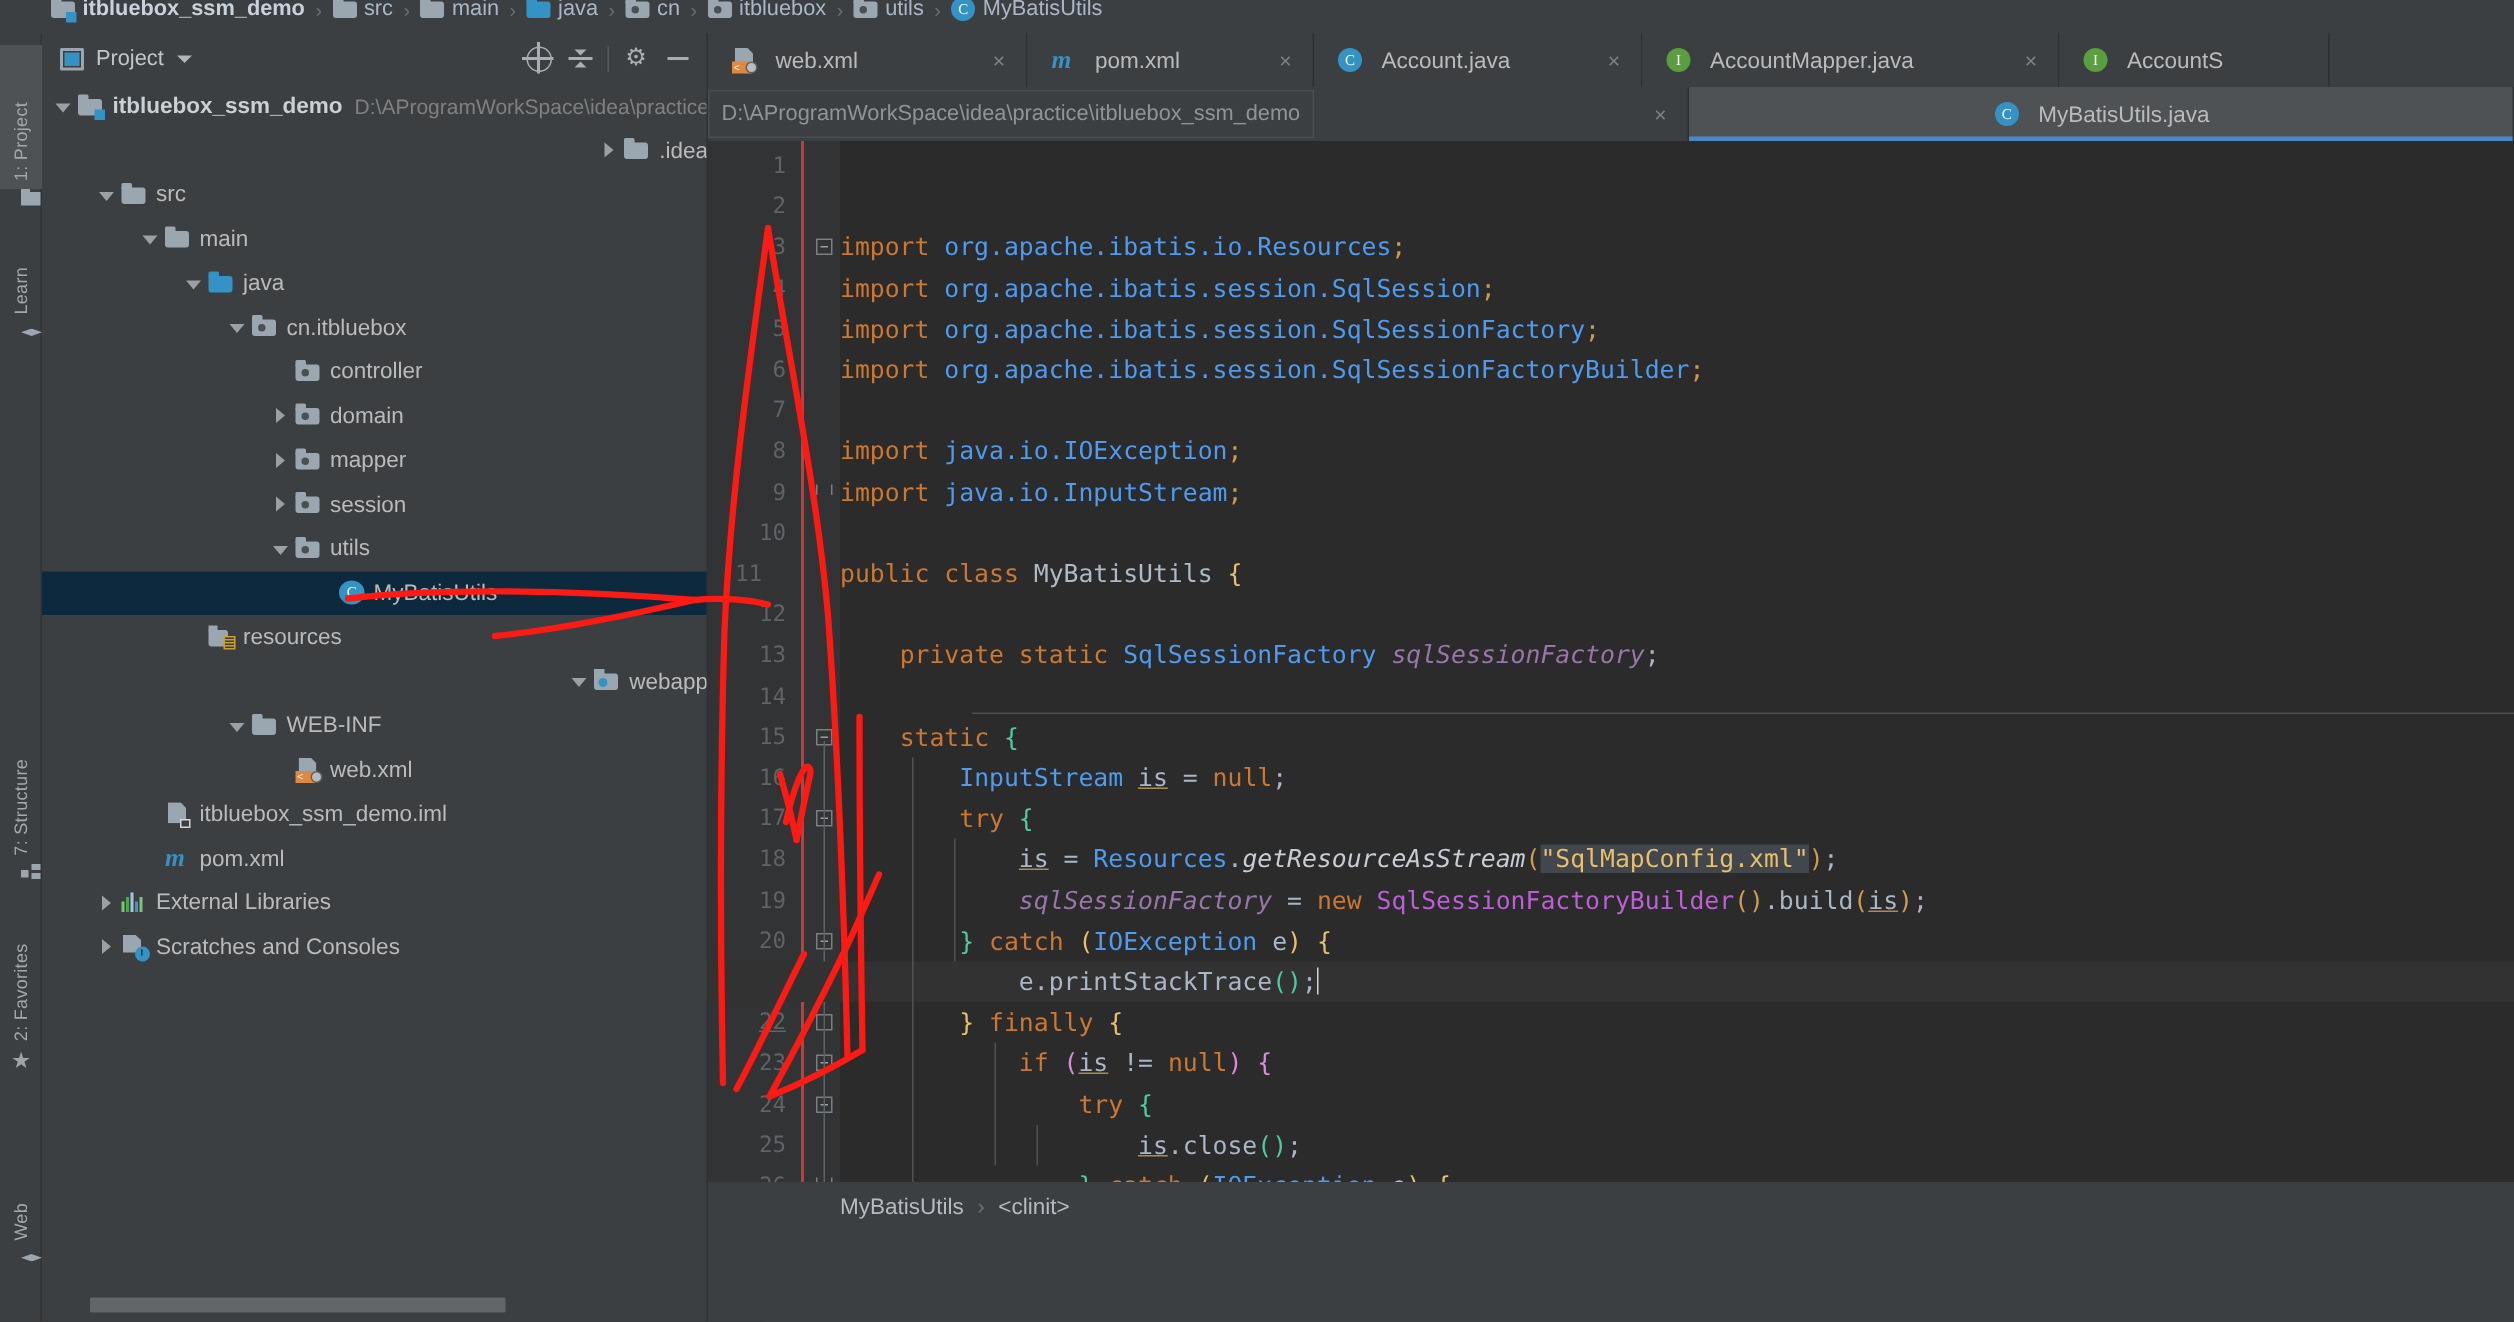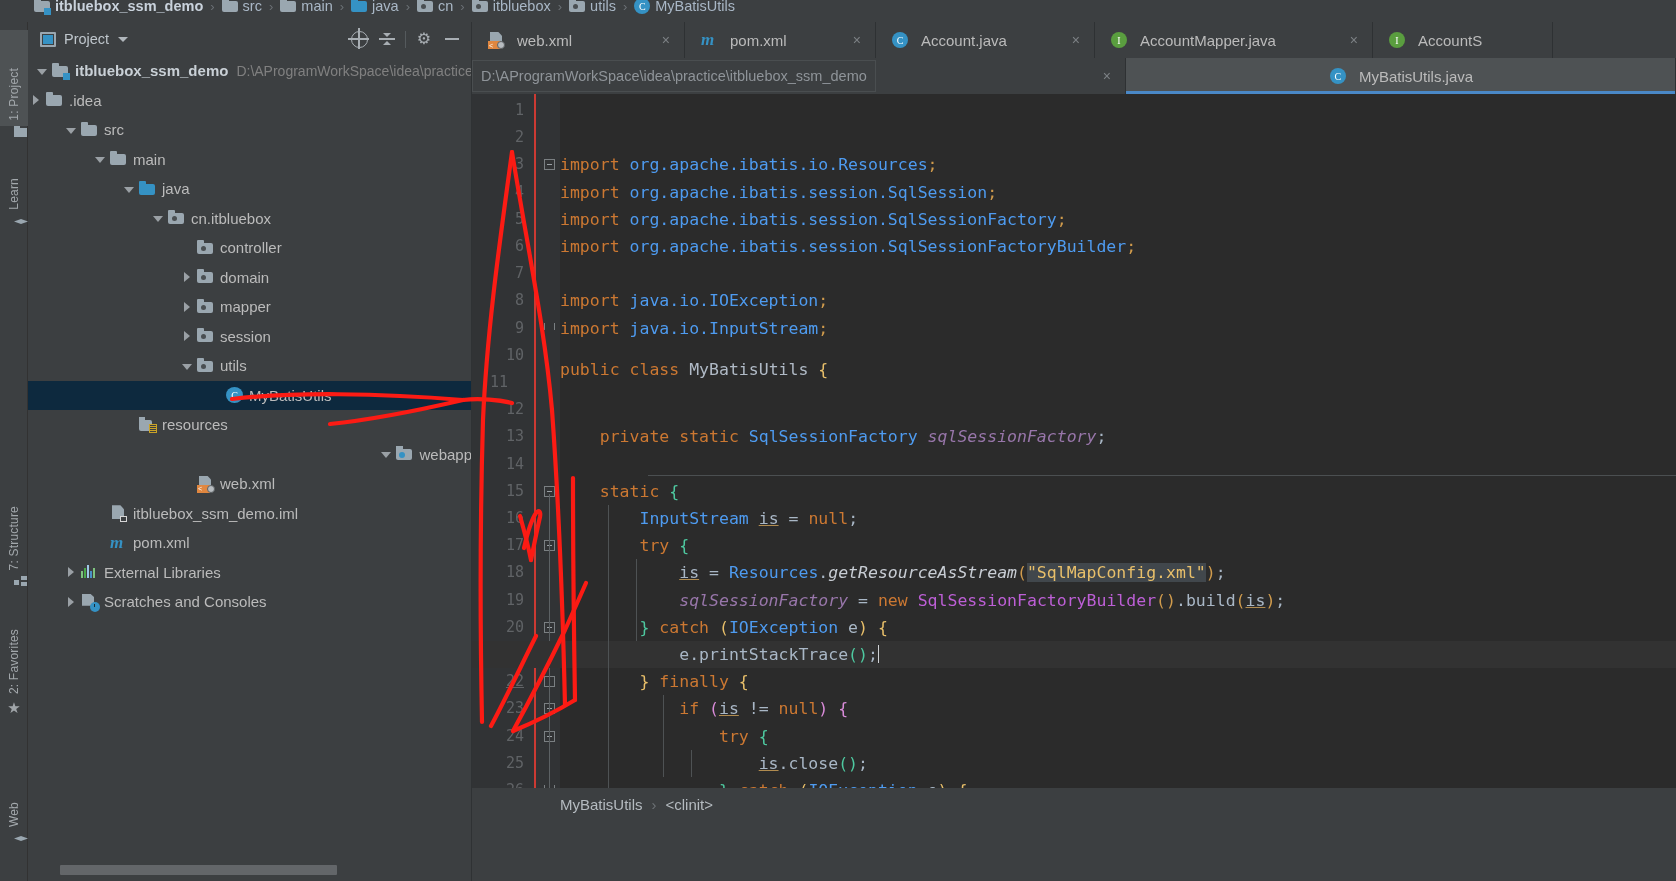--- a/index.html
+++ b/index.html
@@ -358,21 +358,21 @@
     </div>
     <div class="tree" id="tree">
         <div class="trow root" style="padding-left: 6px;">
           <span class="arrow open"></span>
           <span class="ticon f-mod">
             <i class="bq"></i>
           </span>
           <span class="tlabel">itbluebox_ssm_demo</span>
           <span class="tpath">D:\AProgramWorkSpace\idea\practice\itbluebox_ssm_demo</span>
         </div>
-        <div class="trow" style="">
+        <div class="trow" style="padding-left: 35px; justify-content: flex-end;">
           <span class="arrow closed"></span>
           <span class="ticon f-plain"></span>
           <span class="tlabel">.idea</span>
         </div>
         <div class="trow" style="padding-left: 35px;">
           <span class="arrow open"></span>
           <span class="ticon f-plain"></span>
           <span class="tlabel">src</span>
         </div>
         <div class="trow" style="padding-left: 64px;">
@@ -438,20 +438,25 @@
             <i class="rl"></i>
           </span>
           <span class="tlabel">resources</span>
         </div>
         <div class="trow" style="padding-left: 93px; justify-content: flex-end;">
           <span class="arrow open"></span>
           <span class="ticon f-web">
             <i class="wd"></i>
           </span>
           <span class="tlabel">webapp</span>
+        </div>
+        <div class="trow" style="padding-left: 122px;">
+          <span class="arrow open"></span>
+          <span class="ticon f-plain"></span>
+          <span class="tlabel">WEB-INF</span>
         </div>
         <div class="trow" style="padding-left: 151px;">
           <span class="arrow"></span>
           <span class="ticon f-xml">
             <i class="xb">&lt;</i>
             <i class="xg"></i>
           </span>
           <span class="tlabel">web.xml</span>
         </div>
         <div class="trow" style="padding-left: 64px;">
@@ -578,21 +583,21 @@
     <div class="codearea" id="codearea">
         <div class="cline" style="top: 30.2px;"></div>
         <div class="cline" style="top: 57.4px;"><span class="kw">import </span><span class="cls">org.apache.ibatis.io.Resources</span><span class="brO">;</span></div>
         <div class="cline" style="top: 84.6px;"><span class="kw">import </span><span class="cls">org.apache.ibatis.session.SqlSession</span><span class="brO">;</span></div>
         <div class="cline" style="top: 111.8px;"><span class="kw">import </span><span class="cls">org.apache.ibatis.session.SqlSessionFactory</span><span class="brO">;</span></div>
         <div class="cline" style="top: 139px;"><span class="kw">import </span><span class="cls">org.apache.ibatis.session.SqlSessionFactoryBuilder</span><span class="brO">;</span></div>
         <div class="cline" style="top: 166.2px;"></div>
         <div class="cline" style="top: 193.4px;"><span class="kw">import </span><span class="cls">java.io.IOException</span><span class="brO">;</span></div>
         <div class="cline" style="top: 220.6px;"><span class="kw">import </span><span class="cls">java.io.InputStream</span><span class="brO">;</span></div>
         <div class="cline" style="top: 247.8px;"></div>
-        <div class="cline" style="top: 262px;"><span class="kw">public </span><span class="kw">class </span><span class="ctype">MyBatisUtils </span><span class="br1">{</span></div>
+        <div class="cline" style="top: 275px;"><span class="kw">public </span><span class="kw">class </span><span class="ctype">MyBatisUtils </span><span class="br1">{</span></div>
         <div class="cline" style="top: 302.2px;"></div>
         <div class="cline" style="top: 329.4px;"><span class="pun">    </span><span class="kw">private </span><span class="kw">static </span><span class="cls">SqlSessionFactory </span><span class="fld">sqlSessionFactory</span><span class="pun">;</span></div>
         <div class="cline" style="top: 356.6px;"></div>
         <div class="cline" style="top: 383.8px;"><span class="pun">    </span><span class="kw">static </span><span class="br3">{</span></div>
         <div class="cline" style="top: 411px;"><span class="pun">        </span><span class="cls">InputStream </span><span class="var-is">is</span><span class="pun"> = </span><span class="kw">null</span><span class="pun">;</span></div>
         <div class="cline" style="top: 438.2px;"><span class="pun">        </span><span class="kw">try </span><span class="br3">{</span></div>
         <div class="cline" style="top: 465.4px;"><span class="pun">            </span><span class="var-is">is</span><span class="pun"> = </span><span class="cls">Resources</span><span class="pun">.</span><span class="mth">getResourceAsStream</span><span class="brO">(</span><span class="strhl">"SqlMapConfig.xml"</span><span class="brO">)</span><span class="pun">;</span></div>
         <div class="cline" style="top: 492.6px;"><span class="pun">            </span><span class="fld">sqlSessionFactory</span><span class="pun"> = </span><span class="kw">new </span><span class="newcls">SqlSessionFactoryBuilder</span><span class="brO">()</span><span class="pun">.</span><span class="pun">build</span><span class="brO">(</span><span class="var-is">is</span><span class="brO">)</span><span class="pun">;</span></div>
         <div class="cline" style="top: 519.8px;"><span class="pun">        </span><span class="br3">} </span><span class="kw">catch </span><span class="br1">(</span><span class="cls">IOException</span><span class="pun"> e</span><span class="br1">)</span><span class="pun"> </span><span class="br1">{</span></div>
         <div class="cline hl" style="top: 547px;"><span class="pun">            </span><span class="pun">e</span><span class="pun">.</span><span class="pun">printStackTrace</span><span class="br3">()</span><span class="pun">;</span><span class="caret"></span></div>

